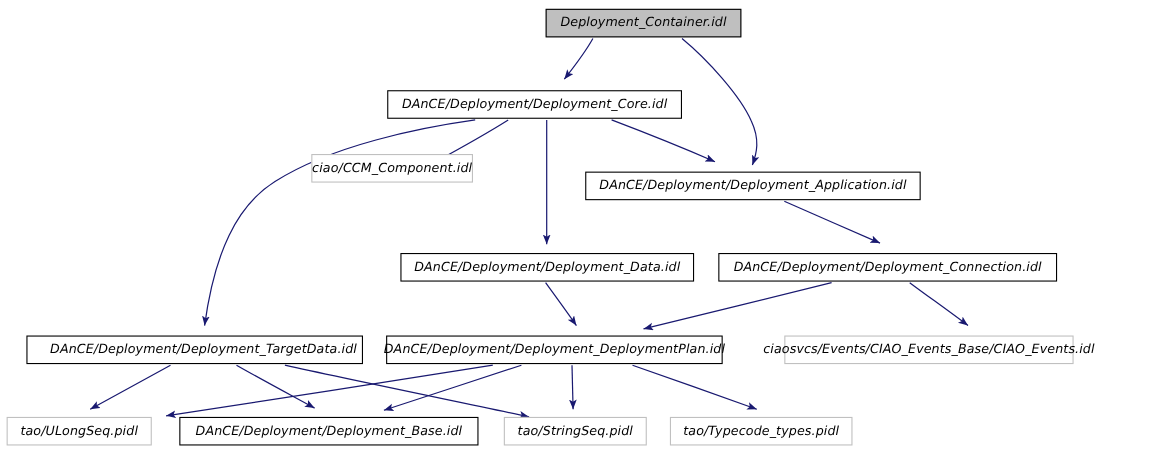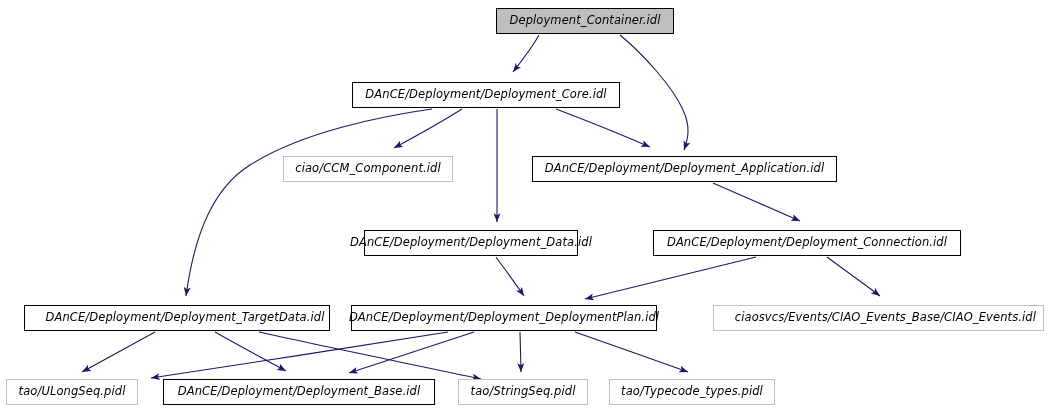--- a/index.html
+++ b/index.html
@@ -85,39 +85,39 @@
       </g>
   </svg>
 
   <div id="node-group">
       <div class="node root" style="left: 496px; top: 8px; width: 178px;">
         <span class="node-label">Deployment_Container.idl</span>
       </div>
       <div class="node" style="left: 352px; top: 82px; width: 268px;">
         <span class="node-label">DAnCE/Deployment/Deployment_Core.idl</span>
       </div>
-      <div class="node dim" style="left: 283px; top: 156px; width: 170px;">
+      <div class="node dim" style="left: 283px; top: 140px; width: 147px;">
         <span class="node-label">ciao/CCM_Component.idl</span>
       </div>
       <div class="node" style="left: 532px; top: 156px; width: 305px;">
         <span class="node-label">DAnCE/Deployment/Deployment_Application.idl</span>
       </div>
-      <div class="node" style="left: 364px; top: 230px; width: 214px;">
+      <div class="node" style="left: 364px; top: 230px; width: 267px;">
         <span class="node-label">DAnCE/Deployment/Deployment_Data.idl</span>
       </div>
       <div class="node" style="left: 653px; top: 230px; width: 308px;">
         <span class="node-label">DAnCE/Deployment/Deployment_Connection.idl</span>
       </div>
       <div class="node" style="left: 24px; top: 305px; width: 306px; padding-left: 16px;">
         <span class="node-label">DAnCE/Deployment/Deployment_TargetData.idl</span>
       </div>
       <div class="node" style="left: 351px; top: 305px; width: 306px;">
         <span class="node-label">DAnCE/Deployment/Deployment_DeploymentPlan.idl</span>
       </div>
-      <div class="node dim" style="left: 713px; top: 305px; width: 331px; justify-content: flex-end;">
+      <div class="node dim" style="left: 713px; top: 305px; width: 263px;">
         <span class="node-label">ciaosvcs/Events/CIAO_Events_Base/CIAO_Events.idl</span>
       </div>
       <div class="node dim" style="left: 6px; top: 379px; width: 132px;">
         <span class="node-label">tao/ULongSeq.pidl</span>
       </div>
       <div class="node" style="left: 163px; top: 379px; width: 272px;">
         <span class="node-label">DAnCE/Deployment/Deployment_Base.idl</span>
       </div>
       <div class="node dim" style="left: 458px; top: 379px; width: 130px; text-align: center;">
         <span class="node-label">tao/StringSeq.pidl</span>

